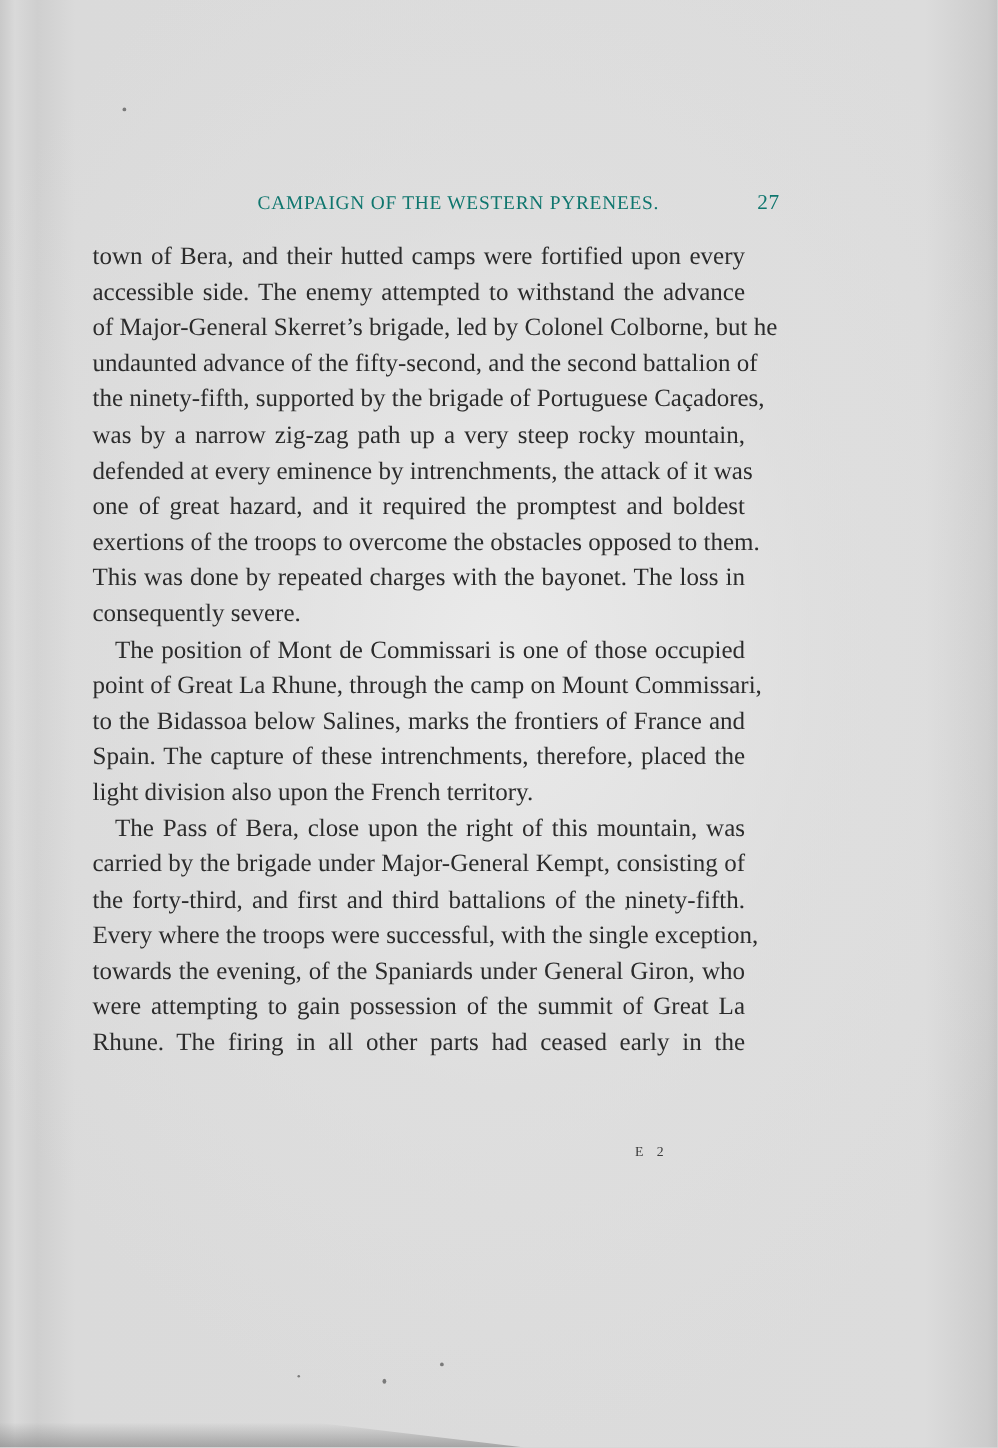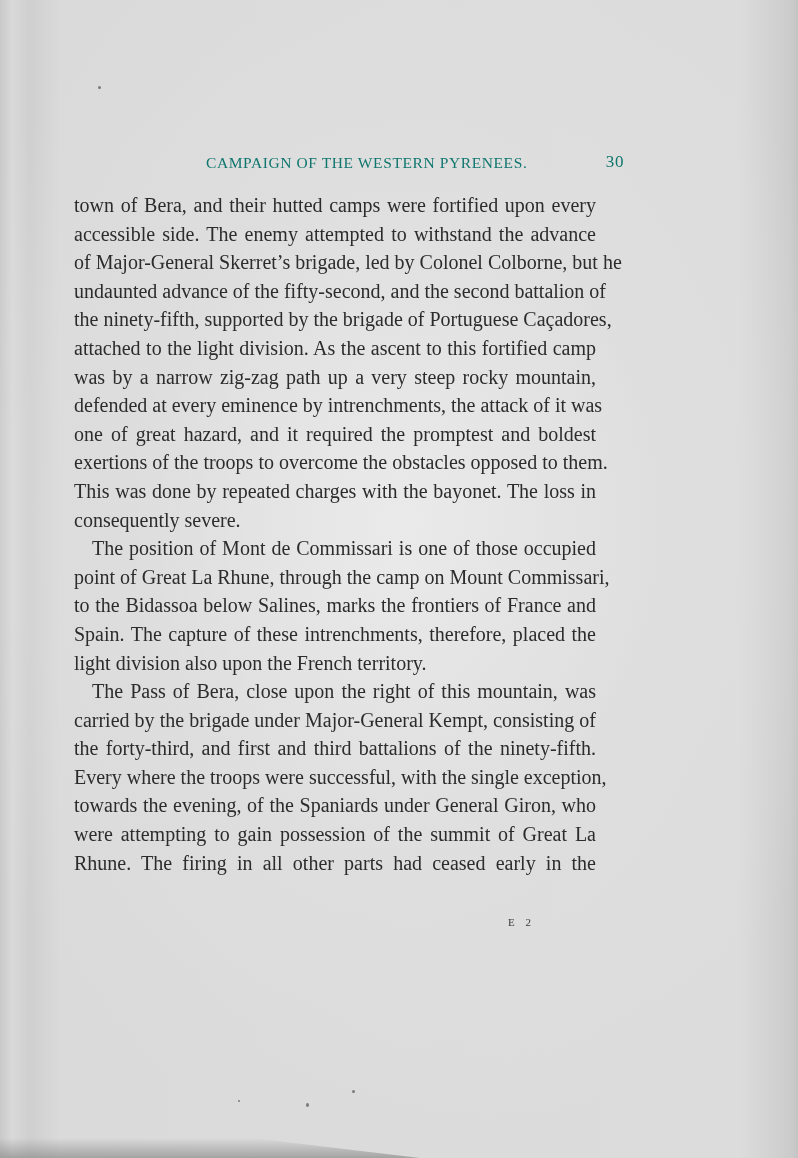--- a/index.html
+++ b/index.html
@@ -91,31 +91,30 @@
   }
 </style>
 </head>
 <body>
 
 <div class="paper"></div>
 <div class="bottom-shadow"></div>
 
 <div class="running-head">
   <span class="title">CAMPAIGN OF THE WESTERN PYRENEES.</span>
-  <span class="folio">30</span>
+  <span class="folio">27</span>
 </div>
 
 <div class="body-text" id="body-text">
     <div>
       <span class="line">town of Bera, and their hutted camps were fortified upon every</span>
       <span class="line">accessible side.  The enemy attempted to withstand the advance</span>
       <span class="line">of Major-General Skerret’s brigade, led by Colonel Colborne, but he</span>
       <span class="line">undaunted advance of the fifty-second, and the second battalion of</span>
       <span class="line">the ninety-fifth, supported by the brigade of Portuguese Caçadores,</span>
-      <span class="line">attached to the light division.  As the ascent to this fortified camp</span>
       <span class="line">was by a narrow zig-zag path up a very steep rocky mountain,</span>
       <span class="line">defended at every eminence by intrenchments, the attack of it was</span>
       <span class="line">one of great hazard, and it required the promptest and boldest</span>
       <span class="line">exertions of the troops to overcome the obstacles opposed to them.</span>
       <span class="line">This was done by repeated charges with the bayonet.  The loss in</span>
       <span class="line last">consequently severe.</span>
     </div>
     <div>
       <span class="line indent">The position of Mont de Commissari is one of those occupied</span>
       <span class="line">point of Great La Rhune, through the camp on Mount Commissari,</span>

